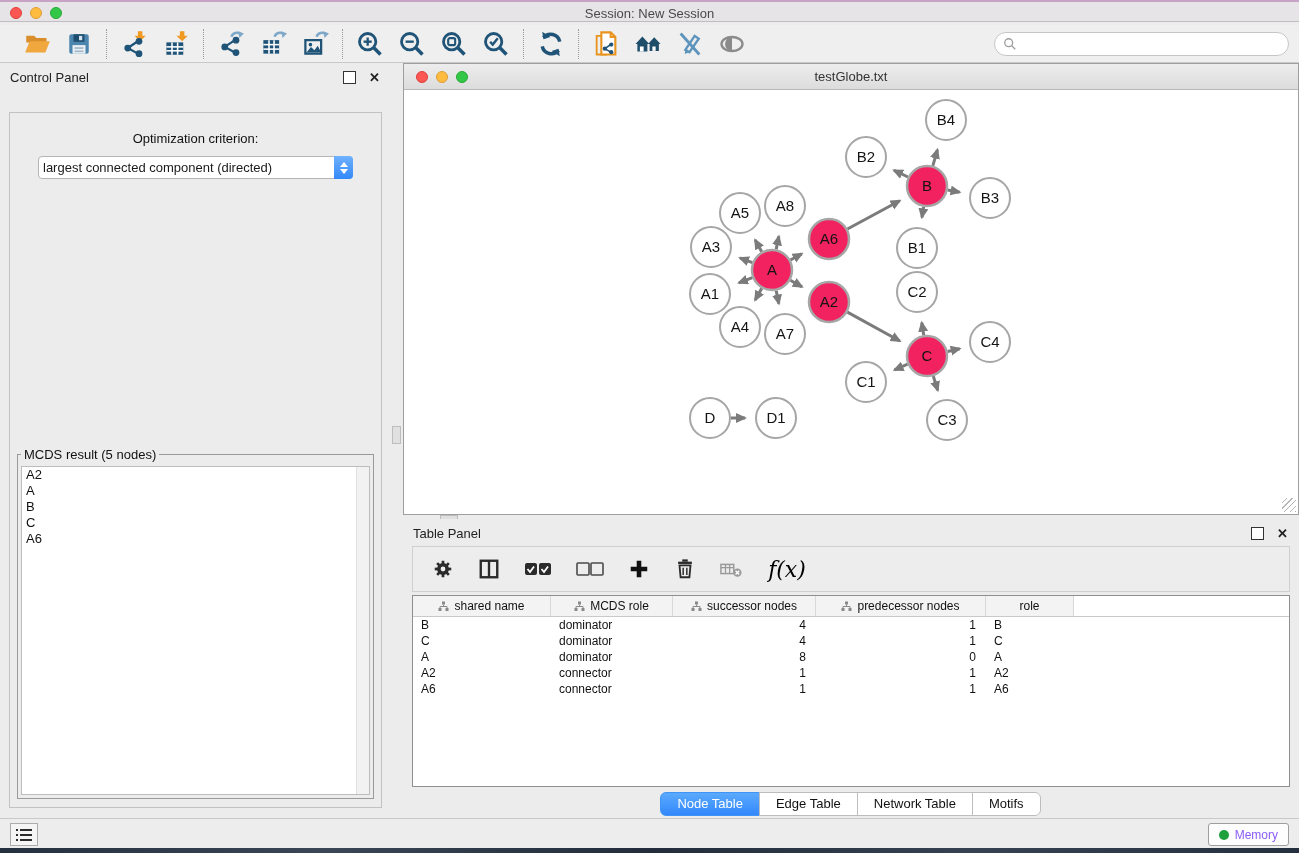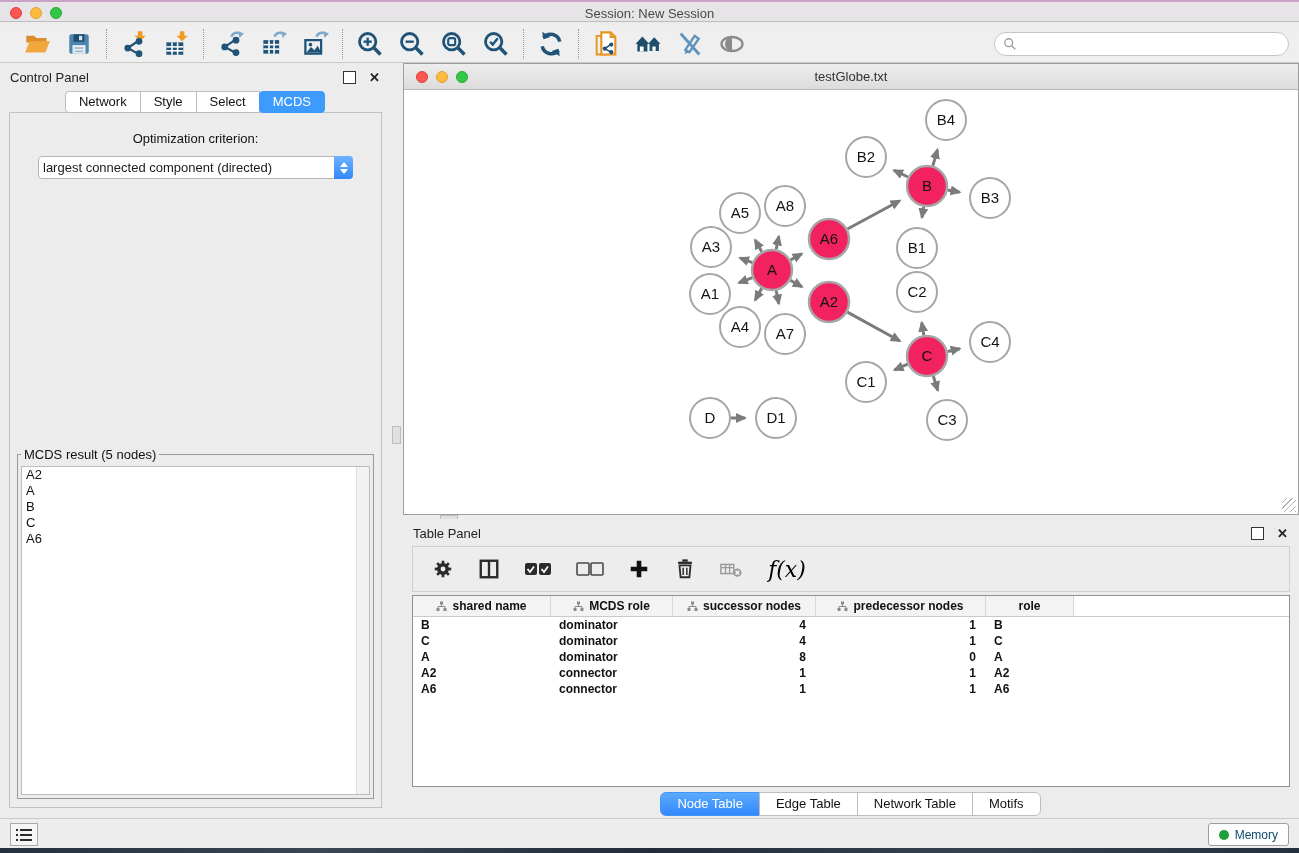--- a/index.html
+++ b/index.html
@@ -80,40 +80,40 @@
   .node-label { font-family:"Liberation Sans",sans-serif; font-size:15px; fill:#141414;
     text-anchor:middle; dominant-baseline:middle; }
 
   
   .table-panel { position:absolute; left:403px; right:0; top:519px; bottom:35px; background:#ECECEC; }
   .tp-toolbar { position:absolute; left:9px; right:9px; top:27px; height:46px; background:#EDEDED;
     border:1px solid #CFCFCF; display:flex; align-items:center; gap:22px; padding-left:18px; }
   .tp-btn { display:flex; align-items:center; justify-content:center; width:24px; height:24px; }
   .fx { font-family:"DejaVu Serif", serif; font-style:italic; font-size:22px; color:#000000; }
   .data-table { position:absolute; left:9px; right:9px; top:76px; height:192px; background:#fff;
-    border:1px solid #8F8F8F; overflow:hidden;font-weight:bold; }
+    border:1px solid #8F8F8F; overflow:hidden; }
   .dt-header { display:flex; height:21px; border-bottom:1px solid #C9C9C9; }
   .dt-hcell { background:#F3F3F3; border-right:1px solid #D8D8D8; display:flex; align-items:center;
     justify-content:center; gap:5px; font-size:12px; color:#111; }
   .dt-row { display:flex; height:16px; }
   .dt-cell { font-size:12px; padding:1px 8px 0; color:#111; white-space:nowrap; }
   .dt-cell.num { text-align:right; padding-right:10px; }
   .tp-tabs { position:absolute; left:0; right:0; top:273px; display:flex; justify-content:center; }
   .ttab { background:#fff; border:1px solid #BDBDBD; padding:3px 16px 4px; font-size:13px; margin-left:-1px; color:#111;}
   .ttab:first-child{ border-radius:6px 0 0 6px; }
   .ttab:last-child{ border-radius:0 6px 6px 0; }
   .ttab.selected { background:linear-gradient(#5BAAFD,#3388FB); color:#fff; border-color:#4194F7; }
 
   
   .statusbar { position:absolute; left:0; right:0; bottom:5px; height:30px; background:#EDEDED;
     border-top:1px solid #C9C9C9; }
   .list-btn { position:absolute; left:10px; top:4px; width:28px; height:23px; background:#F5F5F5;
     border:1px solid #ABABAB; display:flex; align-items:center; justify-content:center; }
   .memory-btn { position:absolute; right:10px; top:4px; height:23px; background:#FDFDFD; border:1px solid #9E9E9E;
-    border-radius:3px; display:flex; align-items:center; gap:6px; padding:0 10px; font-size:12px; color:#0c4a6e;}
+    border-radius:3px; display:flex; align-items:center; gap:6px; padding:0 10px; font-size:12px; color:#8b5cf6;}
   .mem-dot { width:10px; height:10px; border-radius:50%; background:#1FA03C; }
   .desktop-strip { position:absolute; left:0; right:0; bottom:0; height:5px;
     background:linear-gradient(90deg,#25303F,#3A4656,#222C3A,#364252,#25303F); }
 </style>
 </head>
 <body>
 
 <div class="app">
 
   <div class="titlebar">
@@ -299,26 +299,20 @@
     </div>
   </div>
 
   <div class="control-panel">
     <div class="panel-head">
       <span>Control Panel</span>
       <span class="spacer"></span>
       <span class="mini-btn float"></span>
       <span class="mini-btn">✕</span>
     </div>
-    <div class="seg-tabs" id="control-tabs">
-        <div class="ctab">Network</div>
-        <div class="ctab">Style</div>
-        <div class="ctab">Select</div>
-        <div class="ctab selected">MCDS</div>
-      </div>
     <div class="cp-content">
       <div class="opt-label">Optimization criterion:</div>
       <div class="select-box">
         <span class="sel-text">largest connected component (directed)</span>
         <span class="stepper">
             <span class="up"></span>
             <span class="dn"></span>
           </span>
       </div>
       <fieldset class="result-box">

